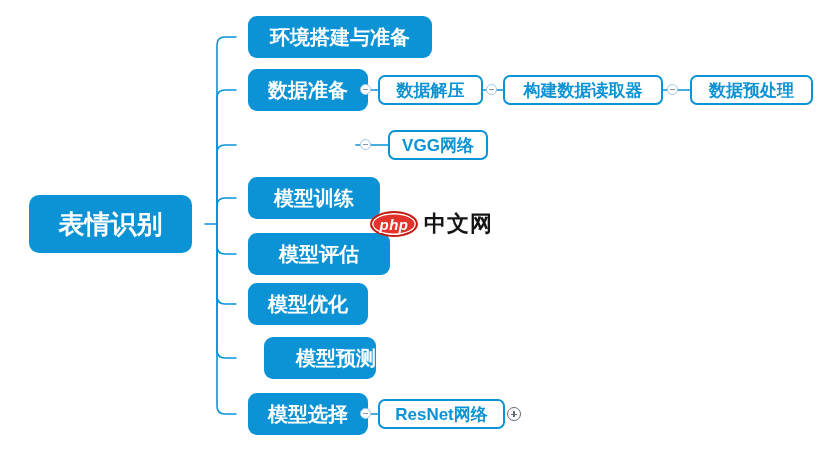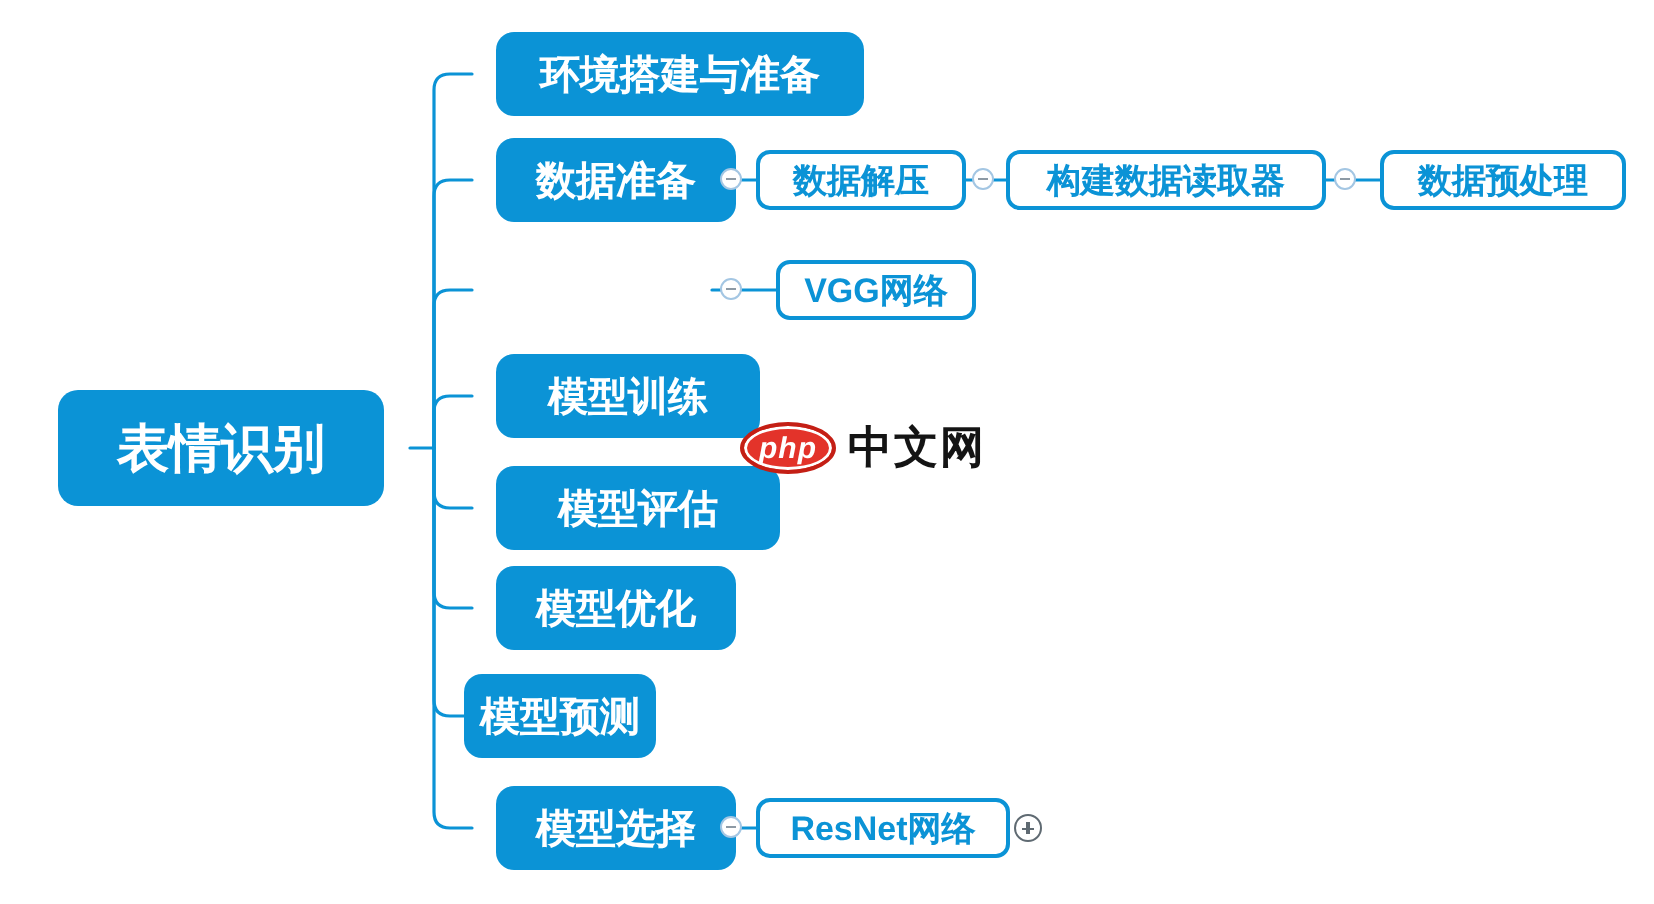--- a/index.html
+++ b/index.html
@@ -178,21 +178,21 @@
   </div>
 
   <div class="topic" style="left:236px; top:233px; width:142px;">
     <span>模型评估</span>
   </div>
 
   <div class="topic" style="left:236px; top:283px; width:120px;text-align:center;">
     <span>模型优化</span>
   </div>
 
-  <div class="topic" style="left:220px; top:337px; width:96px;">
+  <div class="topic" style="left:252px; top:337px; width:112px;justify-content:flex-end;">
     <span>模型预测</span>
   </div>
 
   <div class="topic" style="left:236px; top:393px; width:120px;">
     <span>模型选择</span>
   </div>
 
   <div class="subtopic" style="left:378px; top:75px; width:105px;">
     <span>数据解压</span>
   </div>

